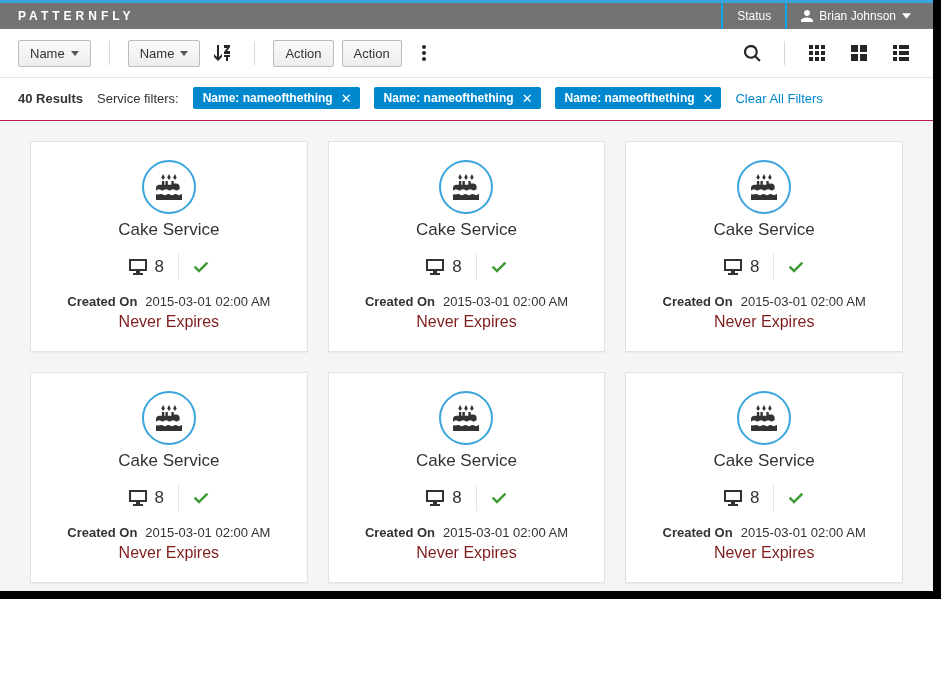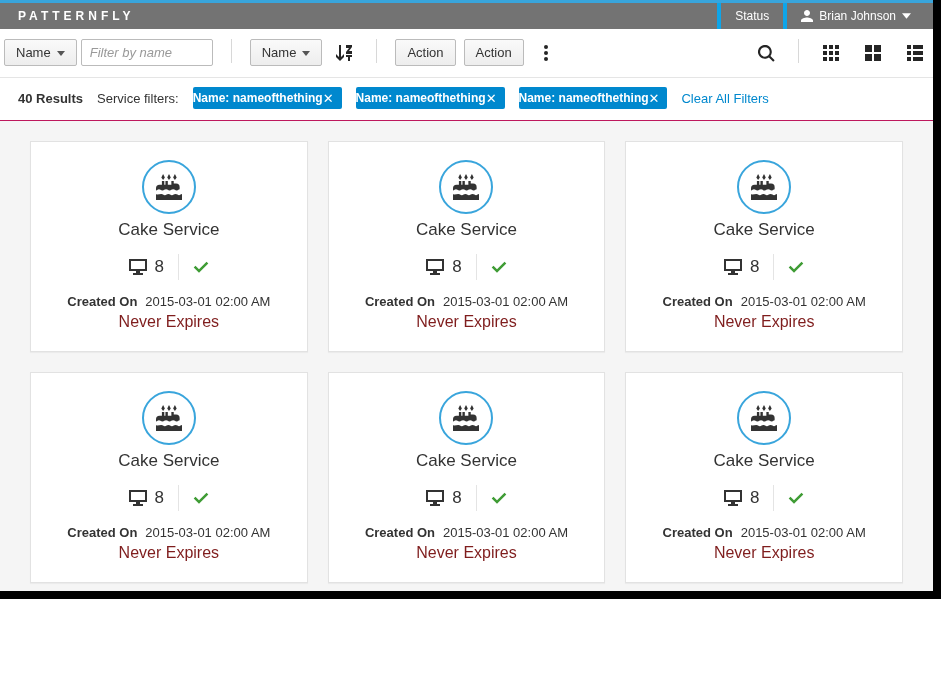--- a/index.html
+++ b/index.html
@@ -20,34 +20,34 @@
     color:#fff;
     display:flex;
     align-items:center;
     padding:0 8px 0 18px;
     font-size:12px;
   }
   .brand-logo { letter-spacing:4px; font-weight:700; font-size:12px; }
   .brand-app  { margin-left:6px; font-weight:300; letter-spacing:1.5px; font-size:12px; color:#d6d6d6;}
   .brand-spacer { flex:1; }
   .brand-cell {
-    border-left:4px solid #0ea5e9;
+    border-left:2px solid #0ea5e9;
     height:26px;
     display:flex;
     align-items:center;
     padding:0 14px;
     gap:6px;
     cursor:pointer;
   }
   .brand-cell svg { fill:#fff; }
   
   .toolbar {
     display:flex;
-    align-items:flex-start;
-    padding:10px 4px;
+    align-items:center;
+    padding:10px 18px;
     border-bottom:1px solid #e5e5e5;
     gap:8px;
   }
   .tb-separator {
     width:1px;
     height:24px;
     background:#d8d8d8;
     margin:0 10px;
   }
   .btn {
@@ -96,26 +96,26 @@
     padding:9px 18px 11px 18px;
     flex-wrap:wrap;
     border-bottom:1px solid #be185d;
     font-size:13px;
   }
   .results { font-weight:700; color:#333;}
   .active-label { color:#333;}
   .chip {
     display:inline-flex;
     align-items:center;
-    gap:0;
+    gap:8px;
     background:#0088ce;
     color:#fff;
     font-size:12px;
     font-weight:700;
-    padding:4px 8px 4px 0;
+    padding:4px 8px 4px 10px;
     border-radius:2px;
     cursor:default;
   }
   .chip .x { cursor:pointer; line-height:1; font-weight:400; font-size:13px; }
   .clear-link { color:#0088ce; cursor:pointer; }
   
   .canvas { background:#f5f5f5; padding:20px 30px 8px 30px; }
   .grid {
     display:grid;
     grid-template-columns: repeat(3, 1fr);
@@ -234,21 +234,20 @@
           <use href="#i-caret"></use>
         </svg>
   </div>
 </div>
 
 <div class="toolbar">
   <button class="btn">
     <span>Name</span>
     <span class="caret"></span>
   </button>
-  <input class="filter-input" placeholder="Filter by name" style="">
 
   <span class="tb-separator"></span>
 
   <button class="btn">
     <span>Name</span>
     <span class="caret"></span>
   </button>
   <span class="icon-btn">
     <svg width="16" height="16" viewBox="0 0 16 16">
           <use href="#i-sort-alpha"></use>

